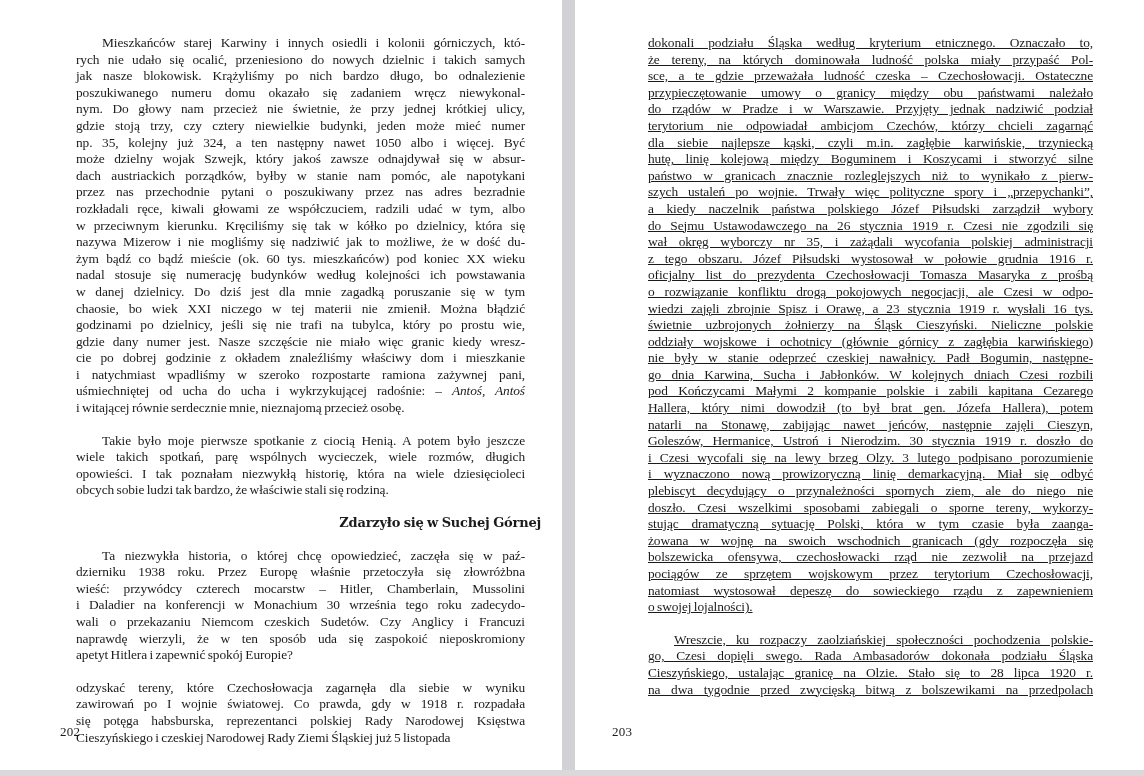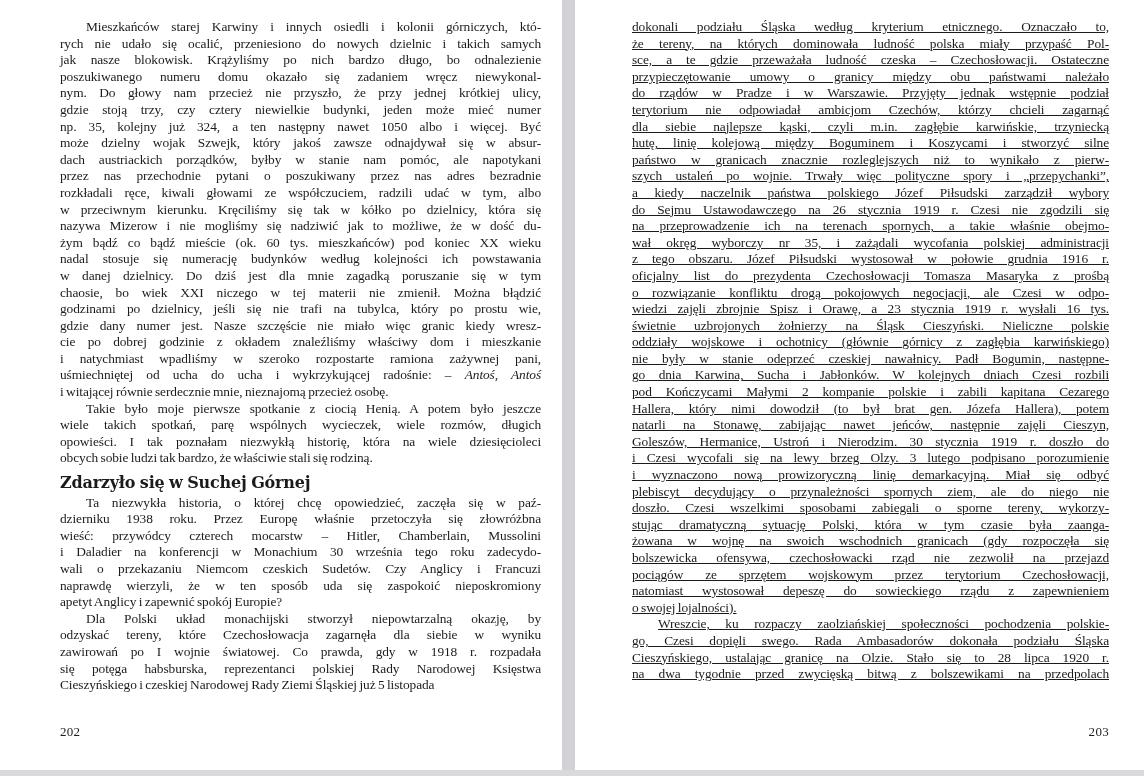--- a/index.html
+++ b/index.html
@@ -34,59 +34,59 @@
     position: absolute;
     top: 19px;
     font-size: 13.4px;
     line-height: 16.6px;
     letter-spacing: -0.1px;
     word-spacing: -0.8px;
   }
   .page-body.left  { left: 60px;  width: 481px; }
   .page-body.right { left: 632px; width: 477px; text-decoration: underline; }
 
-  .para { margin: 0; }
+  .para { margin: 16px; }
   .line {
     display: block;
     text-align: justify;
     text-align-last: justify;
   }
   .line.last { text-align-last: left; }
   .line.indent { padding-left: 26px; }
 
   .heading {
     font-family: "DejaVu Serif", serif;
     font-weight: 700;
-    font-size: 16px;
-    text-align: left;
+    font-size: 13px;
+    text-align: right;
     margin: 8px 0 3px 0;
     letter-spacing: -0.2px;
   }
 
   .page-number {
     position: absolute;
     top: 724px;
     font-size: 13px;
     letter-spacing: 0.3px;
   }
   .page-number.left  { left: 60px; }
-  .page-number.right { left: 632px; width: 477px; text-align: right; }
+  .page-number.right { left: 612px; width: 477px; }
 </style>
 </head>
 <body>
 
 <div class="spread">
 
   <div class="page-body left">
       <p class="para">
         <span class="line indent">Mieszkańców starej Karwiny i innych osiedli i kolonii górniczych, któ-</span>
         <span class="line">rych nie udało się ocalić, przeniesiono do nowych dzielnic i takich samych</span>
         <span class="line">jak nasze blokowisk. Krążyliśmy po nich bardzo długo, bo odnalezienie</span>
         <span class="line">poszukiwanego numeru domu okazało się zadaniem wręcz niewykonal-</span>
-        <span class="line">nym. Do głowy nam przecież nie przyszło, że przy jednej krótkiej ulicy,</span>
+        <span class="line">nym. Do głowy nam przecież nie świetnie, że przy jednej krótkiej ulicy,</span>
         <span class="line">gdzie stoją trzy, czy cztery niewielkie budynki, jeden może mieć numer</span>
         <span class="line">np. 35, kolejny już 324, a ten następny nawet 1050 albo i więcej. Być</span>
         <span class="line">może dzielny wojak Szwejk, który jakoś zawsze odnajdywał się w absur-</span>
         <span class="line">dach austriackich porządków, byłby w stanie nam pomóc, ale napotykani</span>
         <span class="line">przez nas przechodnie pytani o poszukiwany przez nas adres bezradnie</span>
         <span class="line">rozkładali ręce, kiwali głowami ze współczuciem, radzili udać w tym, albo</span>
         <span class="line">w przeciwnym kierunku. Kręciliśmy się tak w kółko po dzielnicy, która się</span>
         <span class="line">nazywa Mizerow i nie mogliśmy się nadziwić jak to możliwe, że w dość du-</span>
         <span class="line">żym bądź co bądź mieście (ok. 60 tys. mieszkańców) pod koniec XX wieku</span>
         <span class="line">nadal stosuje się numerację budynków według kolejności ich powstawania</span>
@@ -106,48 +106,46 @@
         <span class="line last">obcych sobie ludzi tak bardzo, że właściwie stali się rodziną.</span>
       </p>
       <div class="heading">Zdarzyło się w Suchej Górnej</div>
       <p class="para">
         <span class="line indent">Ta niezwykła historia, o której chcę opowiedzieć, zaczęła się w paź-</span>
         <span class="line">dzierniku 1938 roku. Przez Europę właśnie przetoczyła się złowróżbna</span>
         <span class="line">wieść: przywódcy czterech mocarstw – Hitler, Chamberlain, Mussolini</span>
         <span class="line">i Daladier na konferencji w Monachium 30 września tego roku zadecydo-</span>
         <span class="line">wali o przekazaniu Niemcom czeskich Sudetów. Czy Anglicy i Francuzi</span>
         <span class="line">naprawdę wierzyli, że w ten sposób uda się zaspokoić nieposkromiony</span>
-        <span class="line last">apetyt Anglicy i zapewnić spokój Europie?</span>
+        <span class="line last">apetyt Hitlera i zapewnić spokój Europie?</span>
       </p>
       <p class="para">
-        <span class="line indent">Dla Polski układ monachijski stworzył niepowtarzalną okazję, by</span>
         <span class="line">odzyskać tereny, które Czechosłowacja zagarnęła dla siebie w wyniku</span>
         <span class="line">zawirowań po I wojnie światowej. Co prawda, gdy w 1918 r. rozpadała</span>
         <span class="line">się potęga habsburska, reprezentanci polskiej Rady Narodowej Księstwa</span>
         <span class="line last">Cieszyńskiego i czeskiej Narodowej Rady Ziemi Śląskiej już 5 listopada</span>
       </p>
     </div>
 
   <div class="gutter"></div>
 
   <div class="page-body right">
       <p class="para">
         <span class="line">dokonali podziału Śląska według kryterium etnicznego. Oznaczało to,</span>
         <span class="line">że tereny, na których dominowała ludność polska miały przypaść Pol-</span>
         <span class="line">sce, a te gdzie przeważała ludność czeska – Czechosłowacji. Ostateczne</span>
         <span class="line">przypieczętowanie umowy o granicy między obu państwami należało</span>
-        <span class="line">do rządów w Pradze i w Warszawie. Przyjęty jednak wstępnie podział</span>
+        <span class="line">do rządów w Pradze i w Warszawie. Przyjęty jednak nadziwić podział</span>
         <span class="line">terytorium nie odpowiadał ambicjom Czechów, którzy chcieli zagarnąć</span>
         <span class="line">dla siebie najlepsze kąski, czyli m.in. zagłębie karwińskie, trzyniecką</span>
         <span class="line">hutę, linię kolejową między Boguminem i Koszycami i stworzyć silne</span>
         <span class="line">państwo w granicach znacznie rozleglejszych niż to wynikało z pierw-</span>
         <span class="line">szych ustaleń po wojnie. Trwały więc polityczne spory i „przepychanki”,</span>
         <span class="line">a kiedy naczelnik państwa polskiego Józef Piłsudski zarządził wybory</span>
         <span class="line">do Sejmu Ustawodawczego na 26 stycznia 1919 r. Czesi nie zgodzili się</span>
-        <span class="line">na przeprowadzenie ich na terenach spornych, a takie właśnie obejmo-</span>
         <span class="line">wał okręg wyborczy nr 35, i zażądali wycofania polskiej administracji</span>
         <span class="line">z tego obszaru. Józef Piłsudski wystosował w połowie grudnia 1916 r.</span>
         <span class="line">oficjalny list do prezydenta Czechosłowacji Tomasza Masaryka z prośbą</span>
         <span class="line">o rozwiązanie konfliktu drogą pokojowych negocjacji, ale Czesi w odpo-</span>
         <span class="line">wiedzi zajęli zbrojnie Spisz i Orawę, a 23 stycznia 1919 r. wysłali 16 tys.</span>
         <span class="line">świetnie uzbrojonych żołnierzy na Śląsk Cieszyński. Nieliczne polskie</span>
         <span class="line">oddziały wojskowe i ochotnicy (głównie górnicy z zagłębia karwińskiego)</span>
         <span class="line">nie były w stanie odeprzeć czeskiej nawałnicy. Padł Bogumin, następne-</span>
         <span class="line">go dnia Karwina, Sucha i Jabłonków. W kolejnych dniach Czesi rozbili</span>
         <span class="line">pod Kończycami Małymi 2 kompanie polskie i zabili kapitana Cezarego</span>

